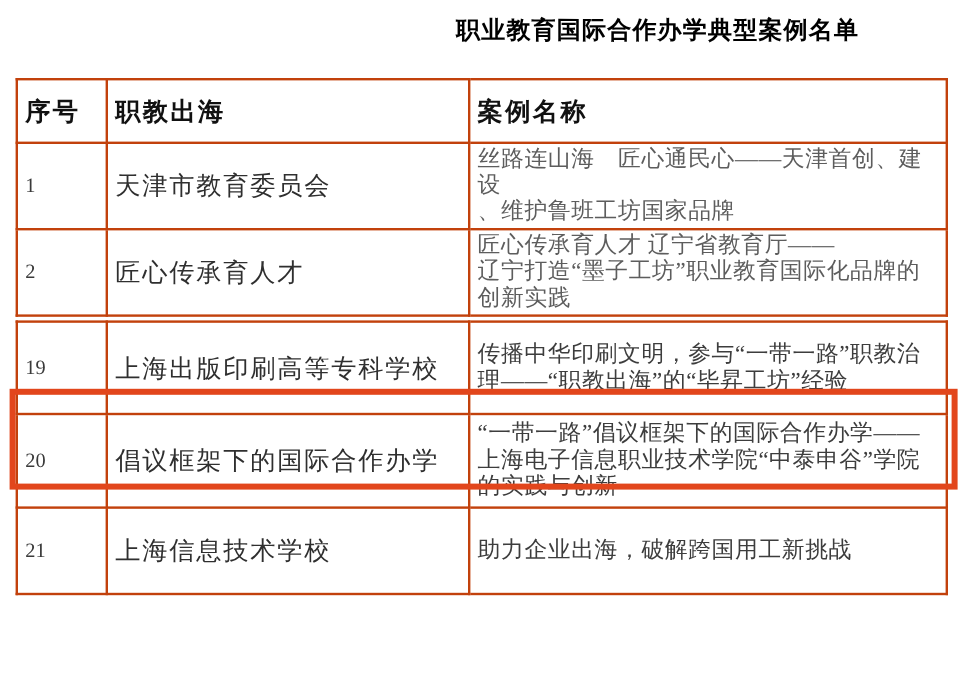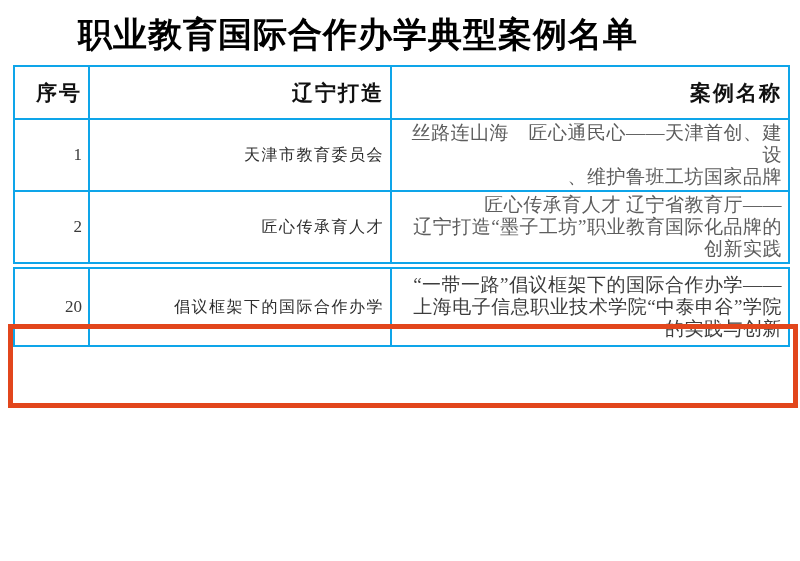--- a/index.html
+++ b/index.html
@@ -3,34 +3,34 @@
 <meta charset="utf-8">
 <style>
   html,body{margin:0;padding:0;}
   body{
     width:800px;height:561px;position:relative;background:#ffffff;
     font-family:"Liberation Serif","DejaVu Serif",serif;
     overflow:hidden;
   }
   .page-title{
     position:absolute;top:12px;left:0;width:716px;
-    text-align:center;
+    text-align:right;
     font-family:"Liberation Sans","DejaVu Sans",sans-serif;
-    font-weight:bold;font-size:34px;letter-spacing:1px;color:#000;
+    font-weight:bold;font-size:20px;letter-spacing:1px;color:#000;
   }
   .tables{position:absolute;left:13px;top:65px;width:775px;}
   table{border-collapse:collapse;table-layout:fixed;width:775px;}
-  td,th{border:2px solid #0ea5e9;text-align:right;vertical-align:middle;padding:2px 6px;box-sizing:border-box;overflow:hidden;}
+  td,th{border:2px solid #c2410c;text-align:left;vertical-align:middle;padding:2px 6px;box-sizing:border-box;overflow:hidden;}
   col.c1{width:75px;} col.c2{width:302px;} col.c3{width:398px;}
   th{
     font-family:"Liberation Sans","DejaVu Sans",sans-serif;
     font-weight:bold;font-size:21px;color:#111;letter-spacing:2px;
   }
   td.no{font-size:17px;color:#3a3a3a;}
-  td.unit{font-size:16px;color:#2f2f2f;letter-spacing:1.5px;}
+  td.unit{font-size:21px;color:#2f2f2f;letter-spacing:1.5px;}
   td.case{font-size:19px;line-height:22px;white-space:pre-line;letter-spacing:0.5px;}
   .sec1 td.case{color:#5d5d5d;}
   .sec2 td.case{color:#3d3d3d;}
   .sec2{margin-top:3px;}
   tr.h-head{height:53px;} tr.h-r1{height:55px;} tr.h-r2{height:63px;}
   tr.h-r19{height:77px;} tr.h-r20{height:78px;} tr.h-r21{height:72px;} tr.h-r22{height:75px;}
   .highlight-box{
     position:absolute;left:8px;top:324px;width:790px;height:84px;
     box-sizing:border-box;border:5px solid #e2461c;
     pointer-events:none;background:transparent;
@@ -45,21 +45,21 @@
 
   <table class="sec1">
     <colgroup>
         <col class="c1">
         <col class="c2">
         <col class="c3">
       </colgroup>
     <tbody>
         <tr class="h-head">
       <th>序号</th>
-      <th>辽宁打造</th>
+      <th>职教出海</th>
       <th>案例名称</th>
     </tr>
     <tr class="h-r1">
       <td class="no">1</td>
       <td class="unit">天津市教育委员会</td>
       <td class="case">丝路连山海　匠心通民心——天津首创、建设
 、维护鲁班工坊国家品牌</td>
     </tr>
     <tr class="h-r2">
       <td class="no">2</td>
@@ -71,25 +71,36 @@
   </tbody>
     </table>
 
   <table class="sec2">
     <colgroup>
         <col class="c1">
         <col class="c2">
         <col class="c3">
       </colgroup>
     <tbody>
+        <tr class="h-r19">
+      <td class="no">19</td>
+      <td class="unit">上海出版印刷高等专科学校</td>
+      <td class="case">传播中华印刷文明，参与“一带一路”职教治
+理——“职教出海”的“毕昇工坊”经验</td>
+    </tr>
     <tr class="h-r20">
       <td class="no">20</td>
       <td class="unit">倡议框架下的国际合作办学</td>
       <td class="case">“一带一路”倡议框架下的国际合作办学——
 上海电子信息职业技术学院“中泰申谷”学院
 的实践与创新</td>
+    </tr>
+    <tr class="h-r21">
+      <td class="no">21</td>
+      <td class="unit">上海信息技术学校</td>
+      <td class="case">助力企业出海，破解跨国用工新挑战</td>
     </tr>
   </tbody>
     </table>
 
 </div>
 
 <div class="highlight-box" style="border-color: rgb(226, 70, 28);"></div>
 
 </body></html>

